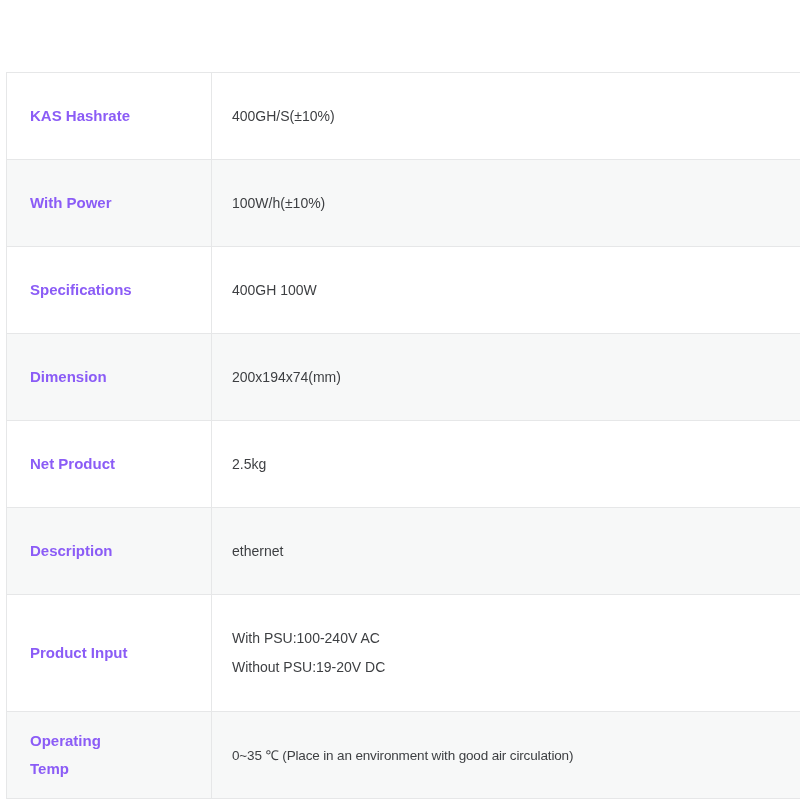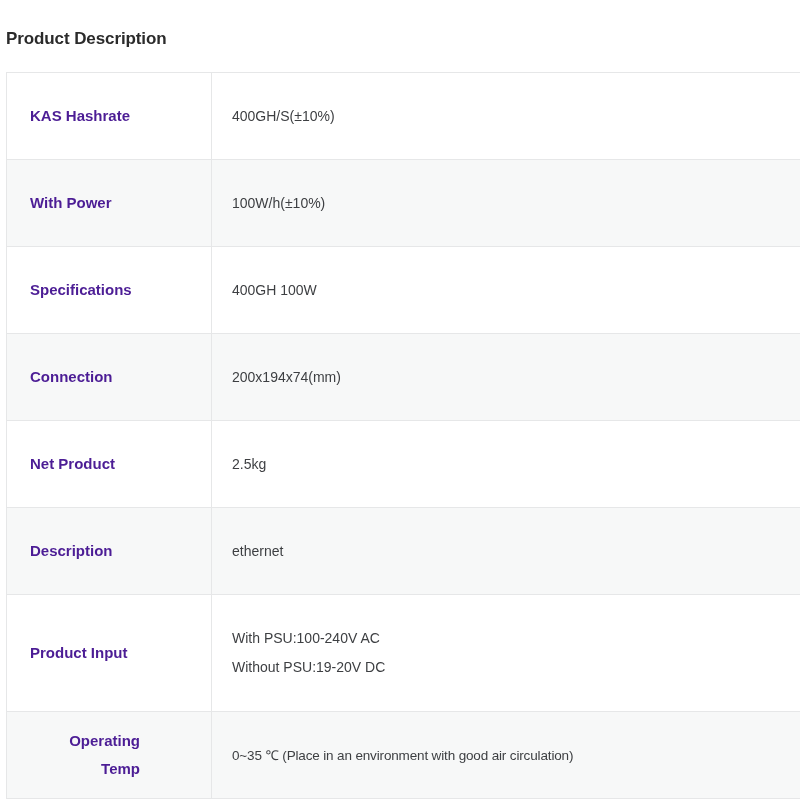--- a/index.html
+++ b/index.html
@@ -61,21 +61,21 @@
     border-right: 1px solid #e6e7e8;
     vertical-align: middle;
     padding: 0;
   }
 
   td.label-cell {
     width: 169px;
     padding: 10px 12px 10px 23px;
     font-size: 15px;
     font-weight: bold;
-    color: #4c1d95;
+    color: #8b5cf6;
     line-height: 26px;
   }
 
   td.value-cell {
     padding: 10px 12px 10px 20px;
     font-size: 14px;
     font-weight: normal;
     color: #3d3f42;
     line-height: 29px;
   }
@@ -89,33 +89,31 @@
   }
 
   
   tr.condensed td.label-cell {
     line-height: 28px;
     width: 169px;
   }
   tr.condensed td.label-cell .label-text {
     display: inline-block;
     max-width: 110px;
-    text-align: right;
   }
   tr.condensed td.value-cell {
     font-size: 13.5px;
     letter-spacing: -0.15px;
   }
 </style>
 </head>
 <body>
 
 <div class="page">
 
-  <div class="section-title">Product Description</div>
 
   <div class="spec-table-wrap">
     <table class="spec-table">
       <tbody>
           <tr class="row-std">
             <td class="label-cell"><span class="label-text">KAS Hashrate</span></td>
             <td class="value-cell">
               <span class="value-line">400GH/S(±10%)</span>
             </td>
           </tr>
@@ -125,21 +123,21 @@
               <span class="value-line">100W/h(±10%)</span>
             </td>
           </tr>
           <tr class="row-std">
             <td class="label-cell"><span class="label-text">Specifications</span></td>
             <td class="value-cell">
               <span class="value-line">400GH 100W</span>
             </td>
           </tr>
           <tr class="striped row-std">
-            <td class="label-cell"><span class="label-text">Connection</span></td>
+            <td class="label-cell"><span class="label-text">Dimension</span></td>
             <td class="value-cell">
               <span class="value-line">200x194x74(mm)</span>
             </td>
           </tr>
           <tr class="row-std">
             <td class="label-cell"><span class="label-text">Net Product</span></td>
             <td class="value-cell">
               <span class="value-line">2.5kg</span>
             </td>
           </tr>

